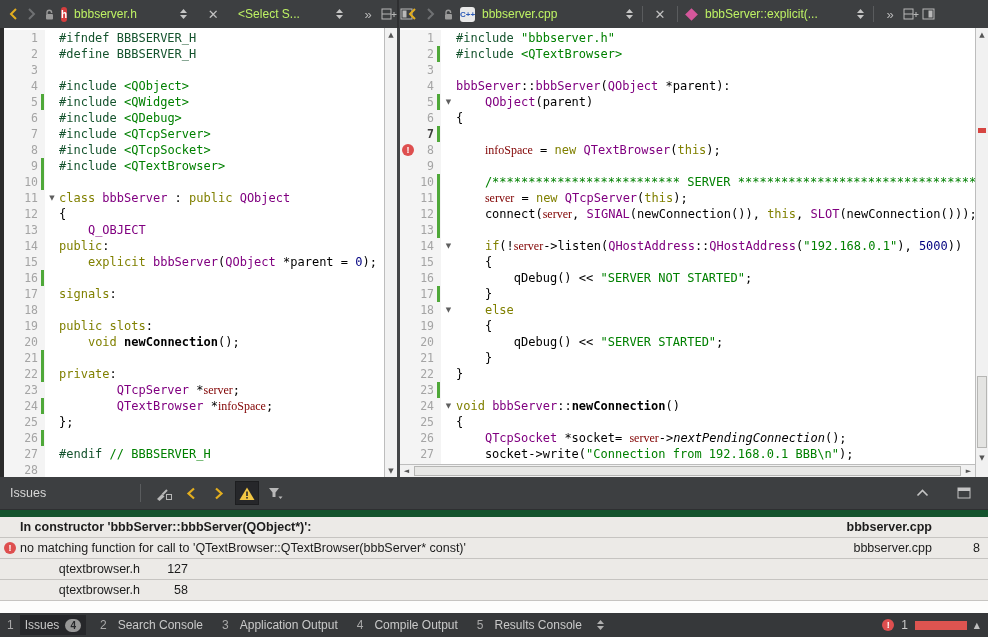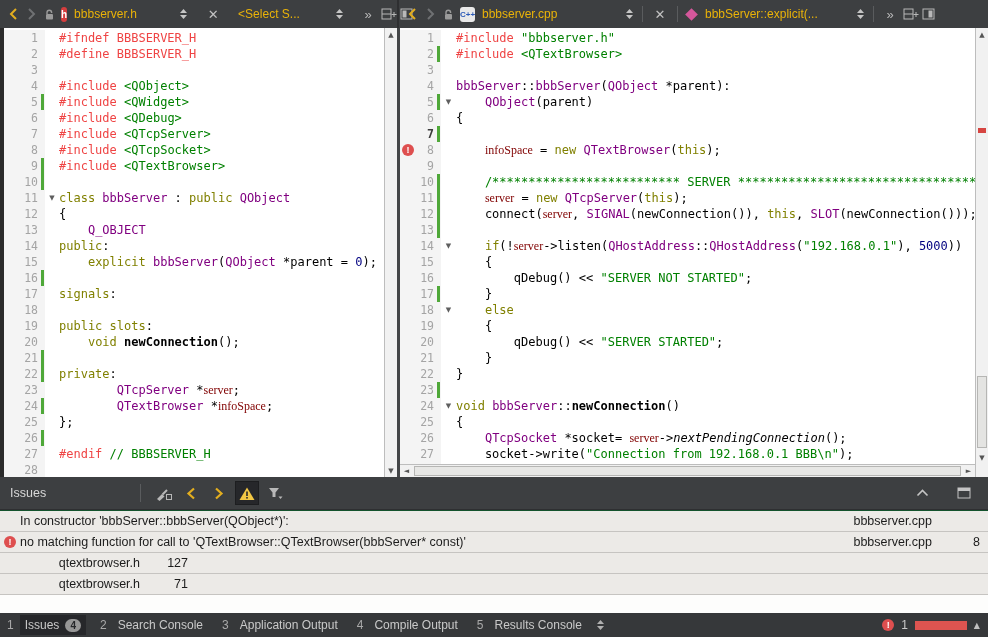--- a/index.html
+++ b/index.html
@@ -5,21 +5,21 @@
   html,body{margin:0;padding:0;background:#222;}
   .app{position:relative;width:988px;height:637px;background:#ffffff;overflow:hidden;
        font-family:"Liberation Sans",sans-serif;-webkit-font-smoothing:antialiased;}
 
   
   .titlebar{position:absolute;top:0;left:0;width:988px;height:28px;background:#3d3f41;display:flex;}
   .tb-half{display:flex;align-items:center;height:28px;box-sizing:border-box;padding:0 4px;}
   .tb-left{width:397px;}
   .tb-right{width:591px;border-left:2px solid #2e2f31;}
   .tbi{display:flex;align-items:center;justify-content:center;height:22px;min-width:18px;cursor:default;}
-  .tb-label{color:#eab308;font-size:12px;padding:0 4px;white-space:nowrap;overflow:hidden;}
+  .tb-label{color:#bef264;font-size:12px;padding:0 4px;white-space:nowrap;overflow:hidden;}
   .combo-file-l{min-width:96px;} .combo-sym-l{min-width:88px;}
   .combo-file-r{min-width:134px;} .combo-sym-r{min-width:142px;}
   .tb-sep{width:1px;height:16px;background:#5a5c5e;margin:0 4px;}
   .tb-x{color:#c2c2c2;font-size:13px;padding:0 4px;}
   .tb-ov{color:#b8b8b8;font-size:13px;padding:0 3px;}
   .file-badge{width:15px;height:15px;border-radius:3px;display:flex;align-items:center;justify-content:center;
               font-size:10px;font-weight:bold;margin:0 3px;}
   .file-badge.h{background:#d63e3e;color:#fff;}
   .file-badge.cpp{background:#e9e9e9;color:#2d5bb8;font-size:8px;}
   .fn-diamond{width:9px;height:9px;background:#d4579b;transform:rotate(45deg);margin:0 5px;}
@@ -39,21 +39,21 @@
   .pane-right .lmargin{width:16px;}
   .lnum{width:19px;background:#f4f4f4;color:#a4a4a4;text-align:right;padding-right:3px;flex:none;font-size:11.5px;}
   .pane-right .lnum{width:18px;}
   .line.cur .lnum{color:#3c3c3c;font-weight:bold;}
   .lbar{width:4px;background:#f4f4f4;flex:none;}
   .lbar .bar{display:block;width:3px;height:16px;background:#4fa839;}
   .lfold{width:14px;flex:none;color:#5f5f5f;font-size:7px;text-align:center;line-height:16px;
          font-family:"DejaVu Sans",sans-serif;}
   .pane-right .lfold{width:15px;}
   .lcode{flex:1;overflow:hidden;color:#000;}
-  .tk-pre{color:#ef4444;} .tk-str{color:#008000;} .tk-com{color:#008000;}
+  .tk-pre{color:#14532d;} .tk-str{color:#008000;} .tk-com{color:#008000;}
   .tk-kw{color:#808000;} .tk-type{color:#800080;} .tk-fld{color:#800000;font-family:Liberation Serif, serif;}
   .tk-num{color:#000080;} .tk-pl{color:#000000;}
   .tk-fn{color:#000;font-weight:bold;} .tk-virt{color:#000000;font-style:italic;}
   .err-badge{width:12px;height:12px;border-radius:50%;background:#de4f4f;color:#fff;font-size:9px;
              font-weight:bold;display:flex;align-items:center;justify-content:center;
              font-family:"Liberation Sans",sans-serif;flex:none;}
 
   
   .vscroll{position:absolute;top:0;right:0;width:13px;background:#f1f1f1;border-left:1px solid #bdbdbd;box-sizing:border-box;}
   .vscroll-left{bottom:0;} .vscroll-right{bottom:13px;}
@@ -73,21 +73,21 @@
   
   .issues{position:absolute;top:477px;left:0;width:988px;height:136px;background:#fdfdfc;}
   .issues-header{height:33px;background:#3d3f41;display:flex;align-items:center;border-bottom:1px solid #2e2f31;box-sizing:border-box;}
   .issues-title{color:#d8d8d8;font-size:12.5px;padding:0 10px;width:120px;}
   .ih-sep{width:1px;height:18px;background:#5a5c5e;margin-right:8px;}
   .ih-btn{display:flex;align-items:center;justify-content:center;height:24px;min-width:24px;margin:0 2px;}
   .ih-btn.pressed{background:#26272a;border:1px solid #1d1e20;box-sizing:border-box;}
   .ih-right{margin-left:auto;display:flex;align-items:center;padding-right:10px;gap:14px;}
   .issue-row{display:flex;align-items:center;height:20px;background:#eceae7;border-bottom:1px solid #c6c4c1;
              font-size:12.5px;color:#1c1c1c;}
-  .issue-row:first-child{border-top:1px solid #14532d;}
+  .issue-row:first-child{border-top:7px solid #14532d;font-weight:bold;}
   .ir-icon{width:20px;display:flex;align-items:center;justify-content:center;flex:none;}
   .ir-text{flex:1;white-space:pre;overflow:hidden;}
   .ir-file{width:120px;text-align:right;flex:none;white-space:nowrap;}
   .ir-line{width:48px;text-align:right;padding-right:8px;flex:none;}
 
   
   .statusbar{position:absolute;top:613px;left:0;width:988px;height:24px;background:#36383a;display:flex;
              align-items:center;font-size:12px;color:#c9c9c9;}
   .stab{display:flex;align-items:center;height:24px;padding:0 7px;gap:6px;cursor:default;white-space:nowrap;}
   .stab .num{color:#a9a9a9;}
@@ -301,21 +301,21 @@
           <span class="ir-line">8</span>
         </div>
         <div class="issue-row">
           <span class="ir-icon"></span>
           <span class="ir-file">qtextbrowser.h</span>
           <span class="ir-line">127</span>
         </div>
         <div class="issue-row">
           <span class="ir-icon"></span>
           <span class="ir-file">qtextbrowser.h</span>
-          <span class="ir-line">71</span>
+          <span class="ir-line">58</span>
         </div>
       </div>
   </div>
 
   <div class="statusbar">
     <div id="status-tabs" style="display:flex;align-items:center;">
         <div class="stab active">
           <span class="num">1</span>
           <span class="stab-label">
             <span>Issues</span>

